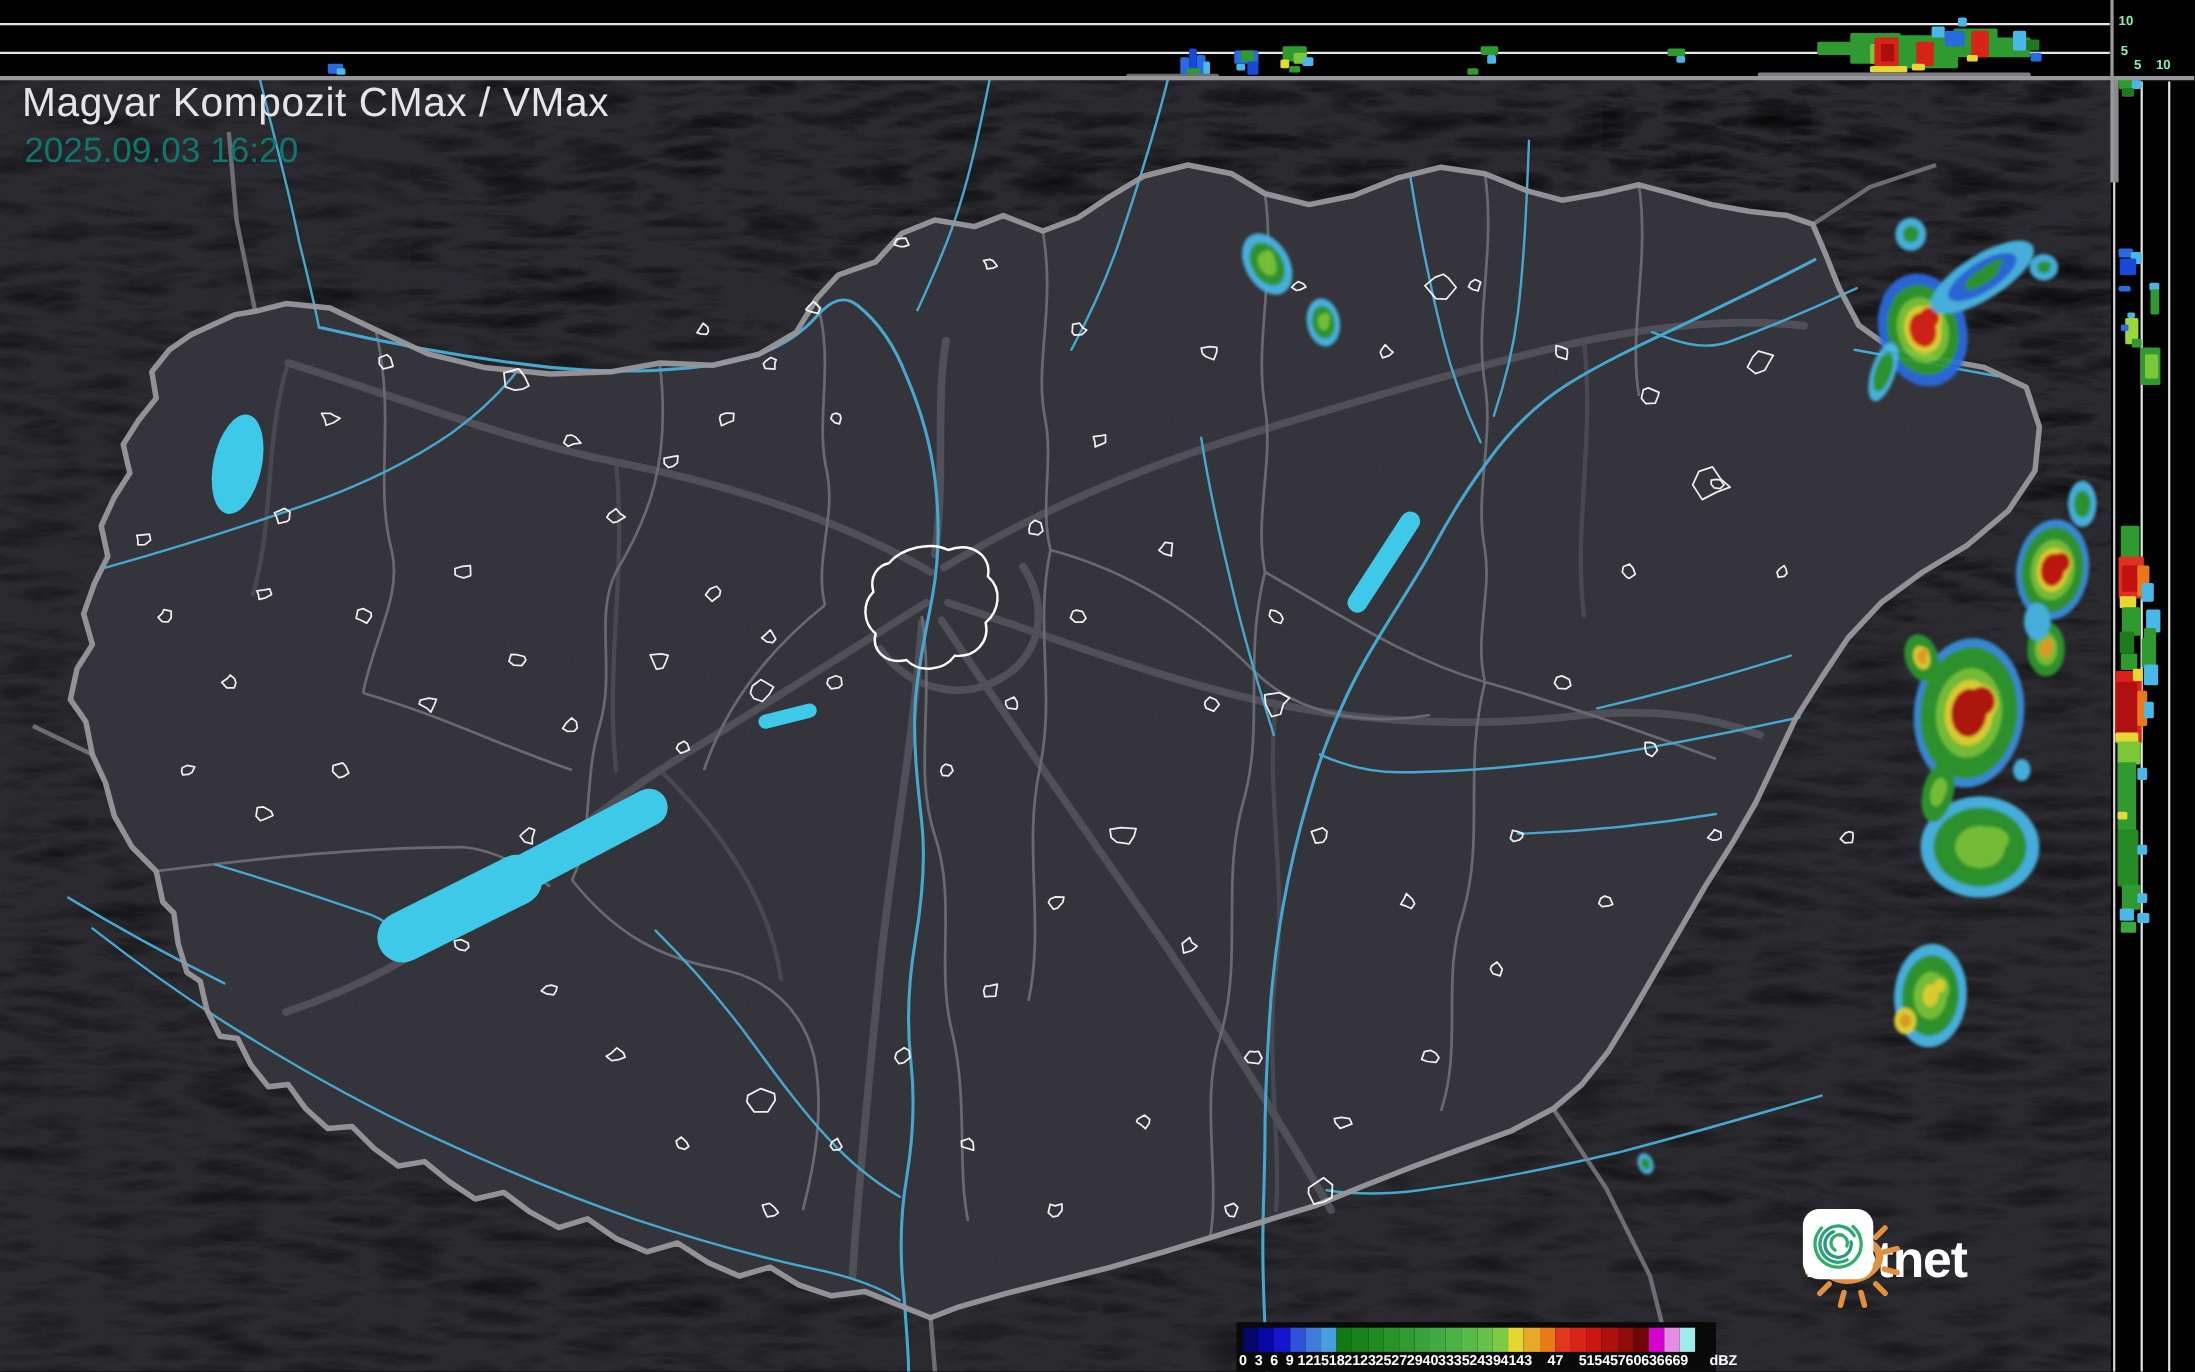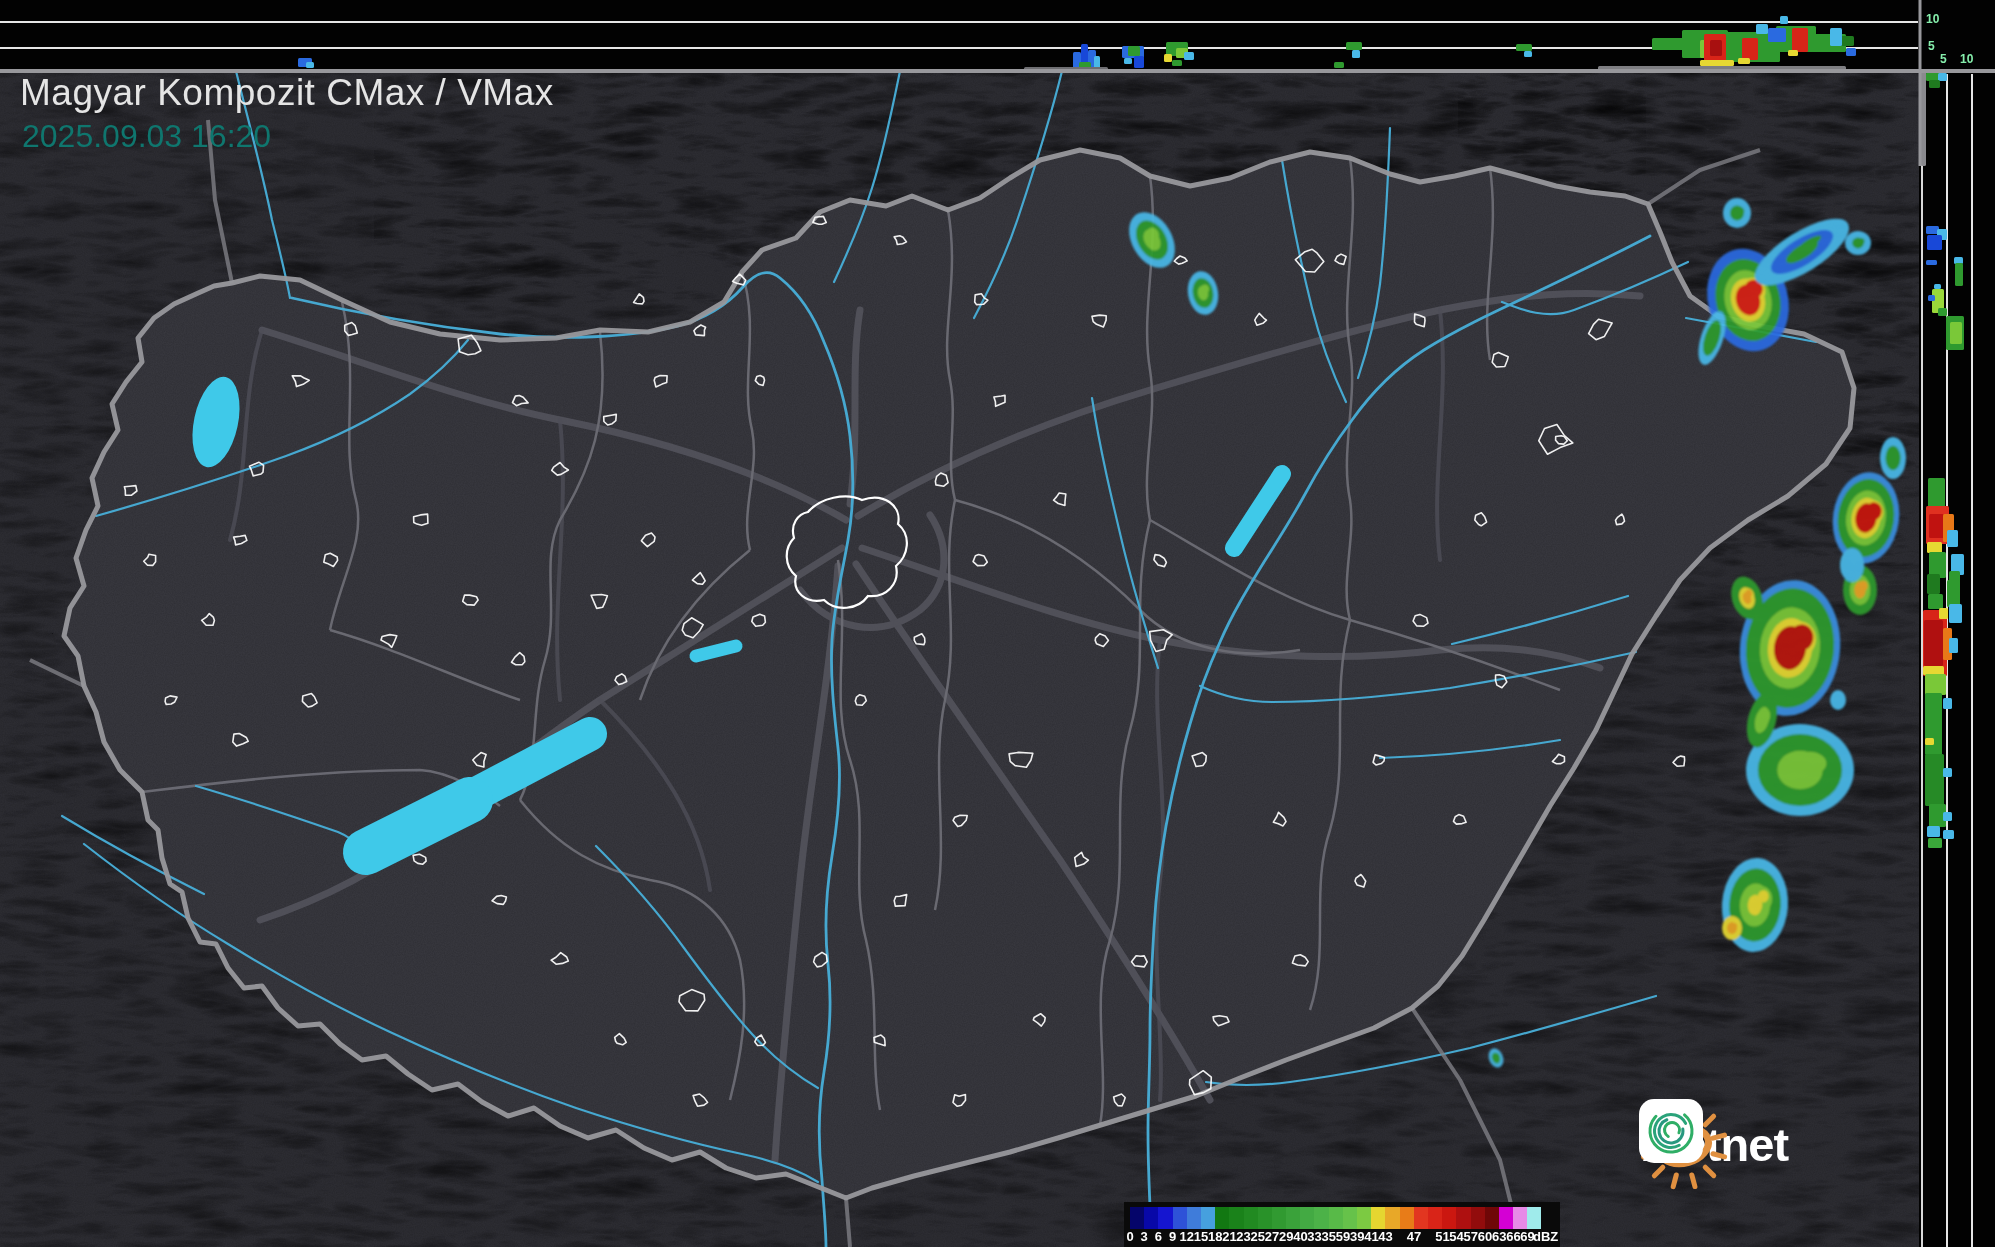--- a/index.html
+++ b/index.html
@@ -521,35 +521,35 @@
         <span class="tick" style="left: 77px;">15</span>
         <span class="tick" style="left: 91.2px;">18</span>
         <span class="tick" style="left: 105.4px;">21</span>
         <span class="tick" style="left: 119.6px;">23</span>
         <span class="tick" style="left: 133.8px;">25</span>
         <span class="tick" style="left: 148px;">27</span>
         <span class="tick" style="left: 162.2px;">29</span>
         <span class="tick" style="left: 176.4px;">40</span>
         <span class="tick" style="left: 190.6px;">33</span>
         <span class="tick" style="left: 204.8px;">35</span>
-        <span class="tick" style="left: 219px;">59</span>
+        <span class="tick" style="left: 219px;">24</span>
         <span class="tick" style="left: 233.2px; text-align: right;">39</span>
         <span class="tick" style="left: 247.4px;">41</span>
         <span class="tick" style="left: 261.6px;">43</span>
         <span class="tick" style="left: 275.8px; margin-top: 25px;">45</span>
         <span class="tick" style="left: 290px;">47</span>
         <span class="tick" style="left: 304.2px; margin-top: 48px;">49</span>
         <span class="tick" style="left: 318.4px;">51</span>
         <span class="tick" style="left: 332.6px;">54</span>
         <span class="tick" style="left: 346.8px;">57</span>
         <span class="tick" style="left: 361px;">60</span>
         <span class="tick" style="left: 375.2px;">63</span>
         <span class="tick" style="left: 389.4px;">66</span>
         <span class="tick" style="left: 403.6px;">69</span>
-        <span class="unit" style="left: 409px;">dBZ</span>
+        <span class="unit" style="left: 430px;">dBZ</span>
       </div>
 </div>
 
 <div class="logo">
   <svg width="92" height="92" viewBox="0 0 92 92">
     <g stroke="#e09040" stroke-linecap="round" fill="none">
       <ellipse cx="46" cy="48" rx="25" ry="17" transform="rotate(-16 46 48)" stroke-width="7"></ellipse>
       <g stroke-width="5" id="sun-rays">
             <line x1="74.9916993440354" y1="55.71241655676465" x2="86.58837908164955" y2="58.797383179470515"></line>
             <line x1="67.25133985243298" y1="69.17499833474359" x2="75.75187579340616" y2="77.64499766864104"></line>

